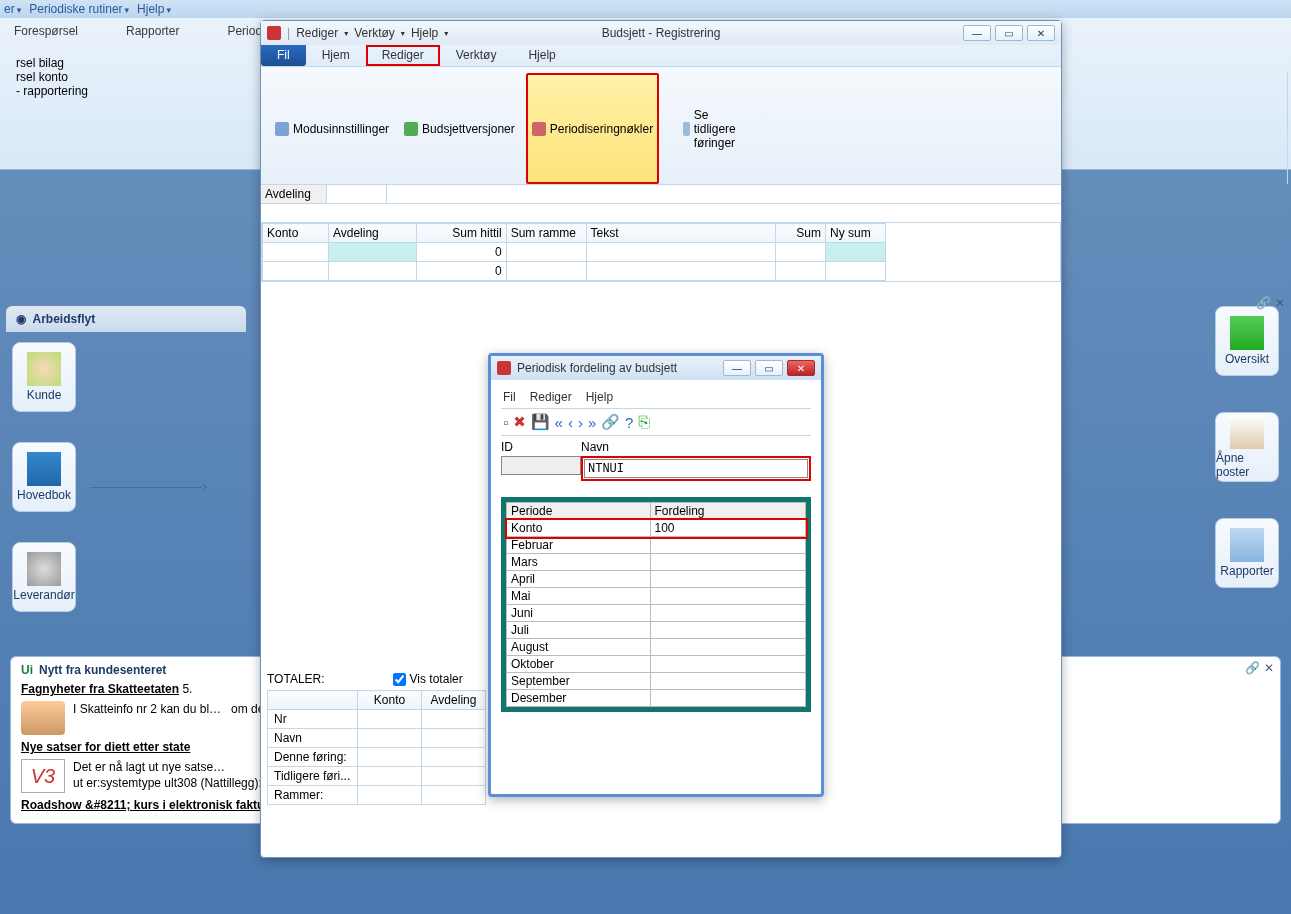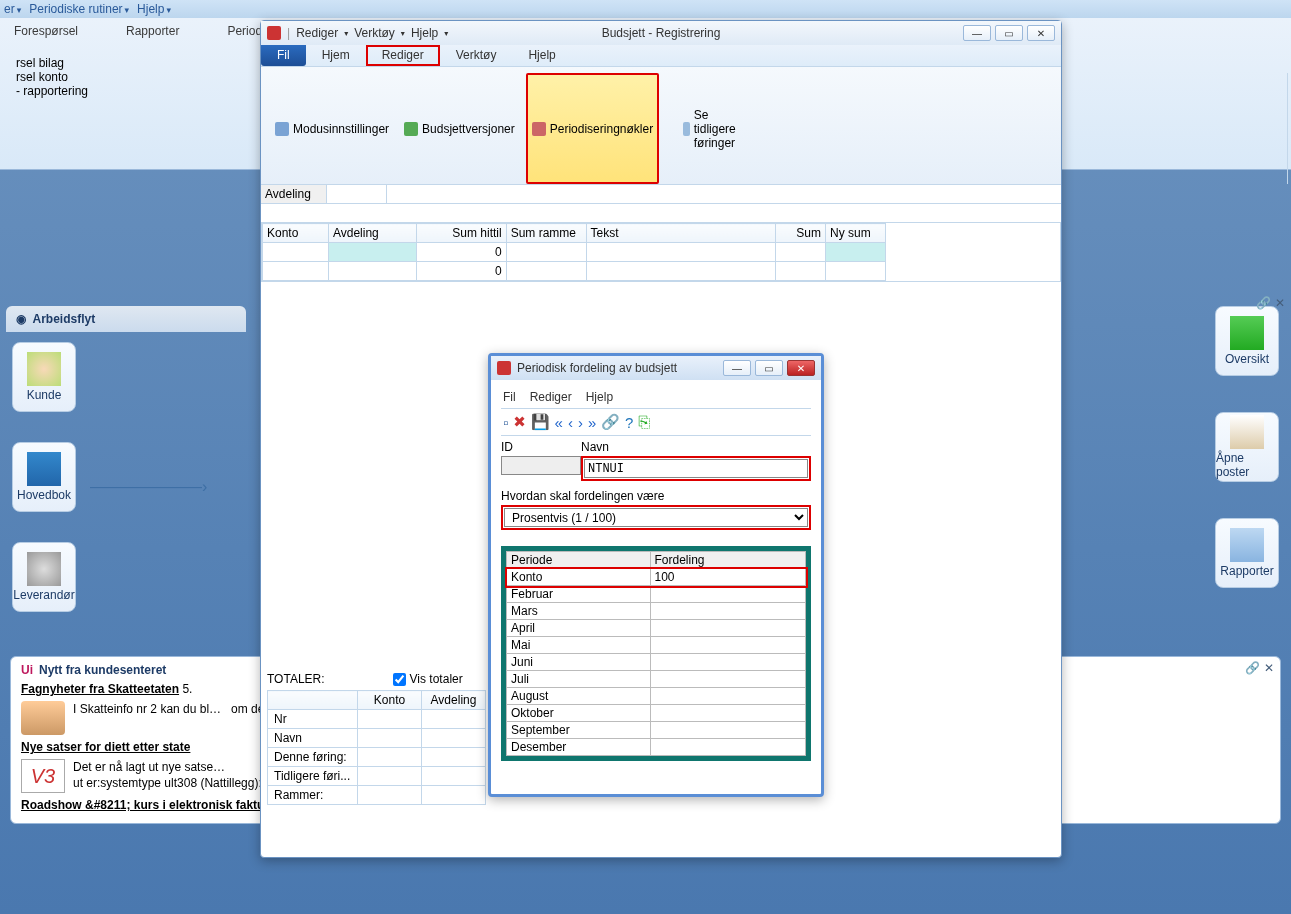--- a/index.html
+++ b/index.html
@@ -162,21 +162,21 @@
       </div>
     <div class="card">
         <div class="cicon" style="background:linear-gradient(#bdd8f2,#89b4e0)"></div>
         <span>Rapporter</span>
       </div>
   </div>
 
   <div class="news">
     <div class="chain">🔗 ✕</div>
     <h3>
-        <span style="color:#be185d;font-weight:bold">Ui</span> 
+        <span style="color:#15803d;font-weight:bold">Ui</span> 
         <span>Nytt fra kundesenteret</span>
       </h3>
     <p><a>Fagnyheter fra Skatteetaten</a> <span>5.</span></p>
     <p style="display:flex;gap:8px">
         <span style="width:44px;height:34px;background:linear-gradient(#fc9,#c96);border-radius:4px;flex:none"></span>
         <span style="white-space:pre-wrap">I Skatteinfo nr 2 kan du bl…   om dette kan gjelde din be…                                                                                                                       nå ute på kontroller. Les mer</span>
       </p>
     <p><a>Nye satser for diett etter state</a></p>
     <p style="display:flex;gap:8px">
         <span style="width:44px;height:34px;border:1px solid #aaa;display:flex;align-items:center;justify-content:center;color:#c33;font-style:italic;font-size:20px;flex:none">V3</span>
@@ -355,26 +355,20 @@
     <div class="row">
       <div class="fld" style="width:80px">
         <label>ID</label>
         <input style="background: rgb(238, 238, 238);">
       </div>
       <div class="fld" style="flex:1">
         <label>Navn</label>
         <div class="hl2"><input style="width: 100%; font-family: Liberation Mono, monospace;" value="NTNUI"></div>
       </div>
     </div>
-    <div class="fld" style="margin-top:8px">
-      <label>Hvordan skal fordelingen være</label>
-      <div class="hl2" style="display:flex">
-          <select style="flex:1"><option>Prosentvis (1 / 100)</option></select>
-        </div>
-    </div>
     <div class="dlgtable">
       <table>
         <tbody>
             <tr>
               <th style="width:48%">Periode</th>
               <th>Fordeling</th>
             </tr>
         <tr class="hlrow">
               <td>Konto</td>
               <td>100</td>

